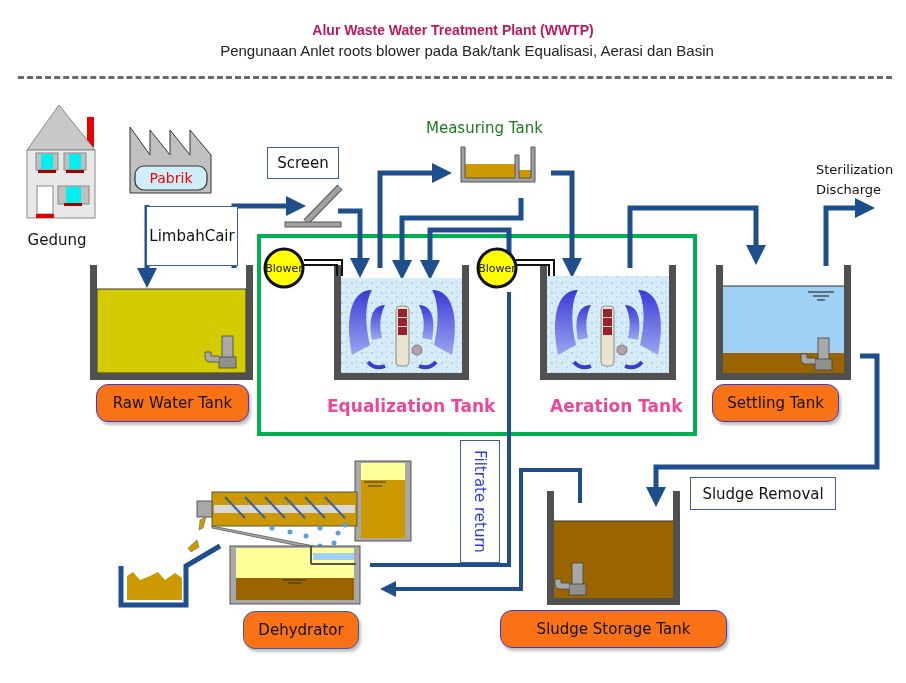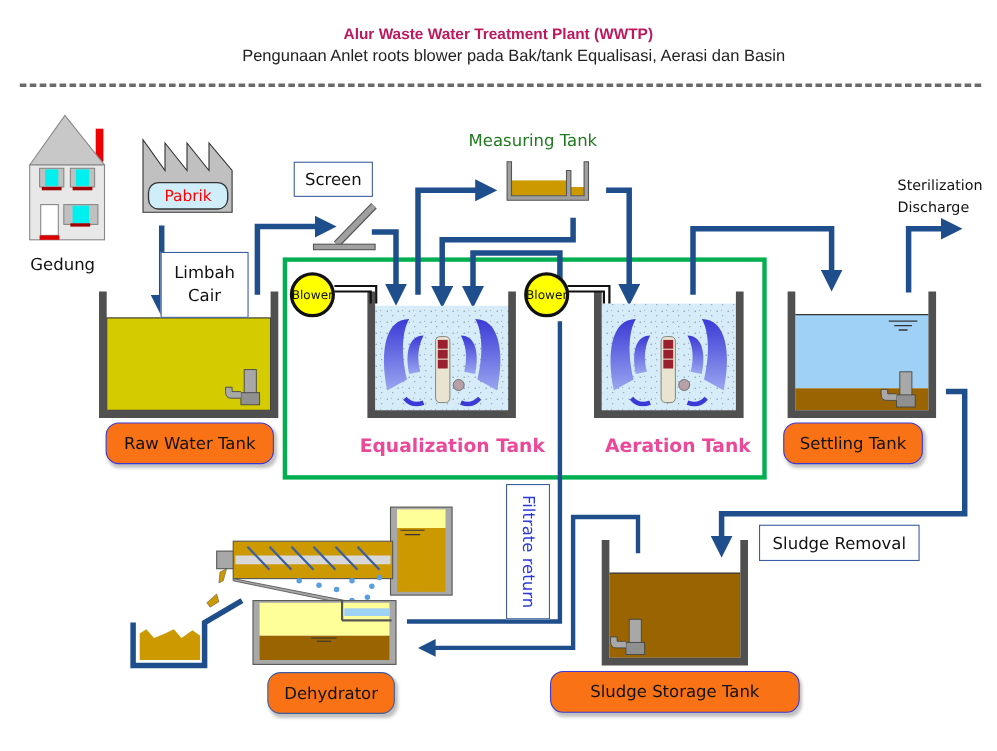--- a/index.html
+++ b/index.html
@@ -234,21 +234,21 @@
     <line x1="288" y1="583" x2="301" y2="583" stroke="#333"></line>
 
     <path d="M 200 520 L 206 517 L 203 528 L 199 530 Z" fill="#cc9900" stroke="#555" stroke-width="0.5"></path>
     <path d="M 188 548 L 197 540 L 199 547 L 191 552 Z" fill="#cc9900" stroke="#555" stroke-width="0.5"></path>
 
     <path d="M 121 566 L 121 605 L 186 605 L 186 566 L 220 546" stroke="#1f4e8c" stroke-width="5" fill="none"></path>
     <path d="M 127 600 L 127 576 L 133 572 L 140 580 L 150 576 L 158 572 L 165 580 L 175 573 L 182 578 L 182 600 Z" fill="#cc9900"></path>
   </g>
 </svg>
 
-<div class="box-label" style="left:146px; top:206px; width:80px; height:60px; flex-direction:column; line-height:21px; border-color:#3b5ea0;margin-top:23px;">
+<div class="box-label" style="left:146px; top:206px; width:92px; height:60px; flex-direction:row; line-height:21px; border-color:#3b5ea0;">
   <span>Limbah</span>
   <span>Cair</span>
 </div>
 
 <div class="box-label" style="left:267px; top:147px; width:72px; height:32px;">Screen</div>
 
 <div class="lbl" style="left:426px; top:119px; font-size:15px; color:#1e7a1e;">Measuring Tank</div>
 
 <div class="lbl" style="left:804px; top:160px; font-size:13px; line-height:20px;margin-left:12px;">
   <div>Sterilization</div>

